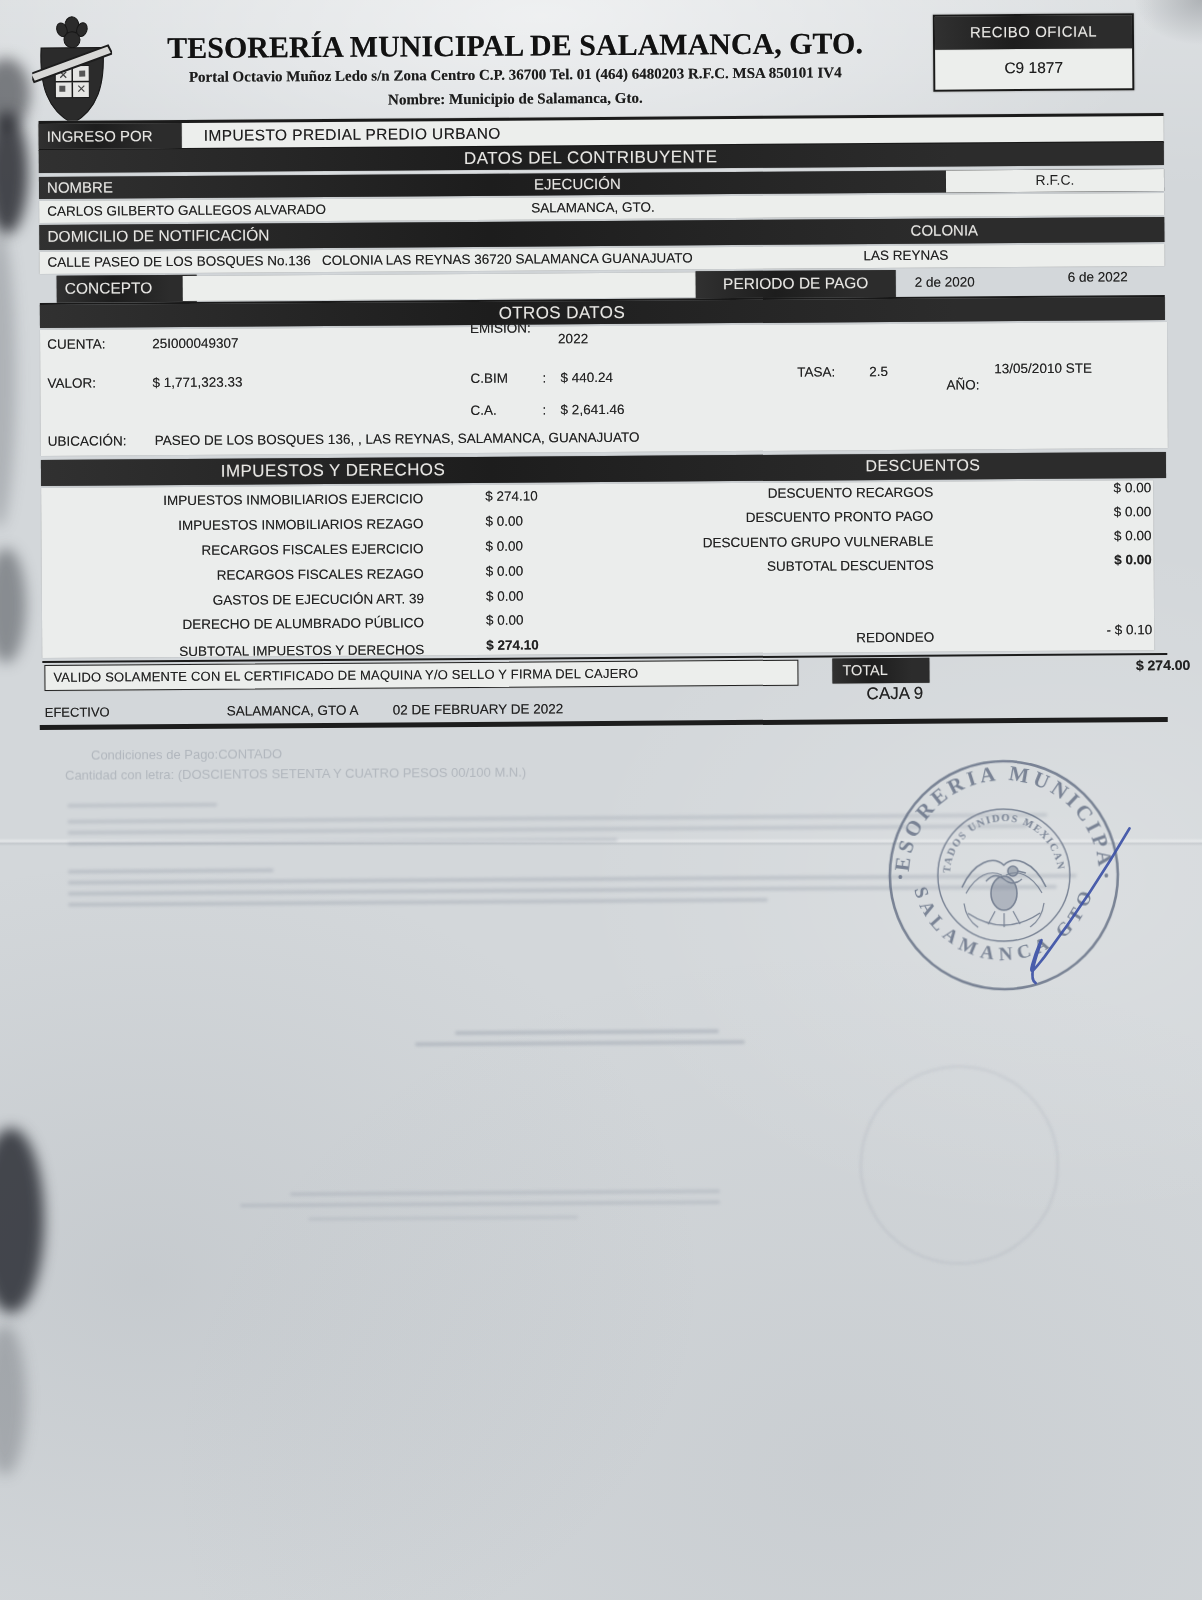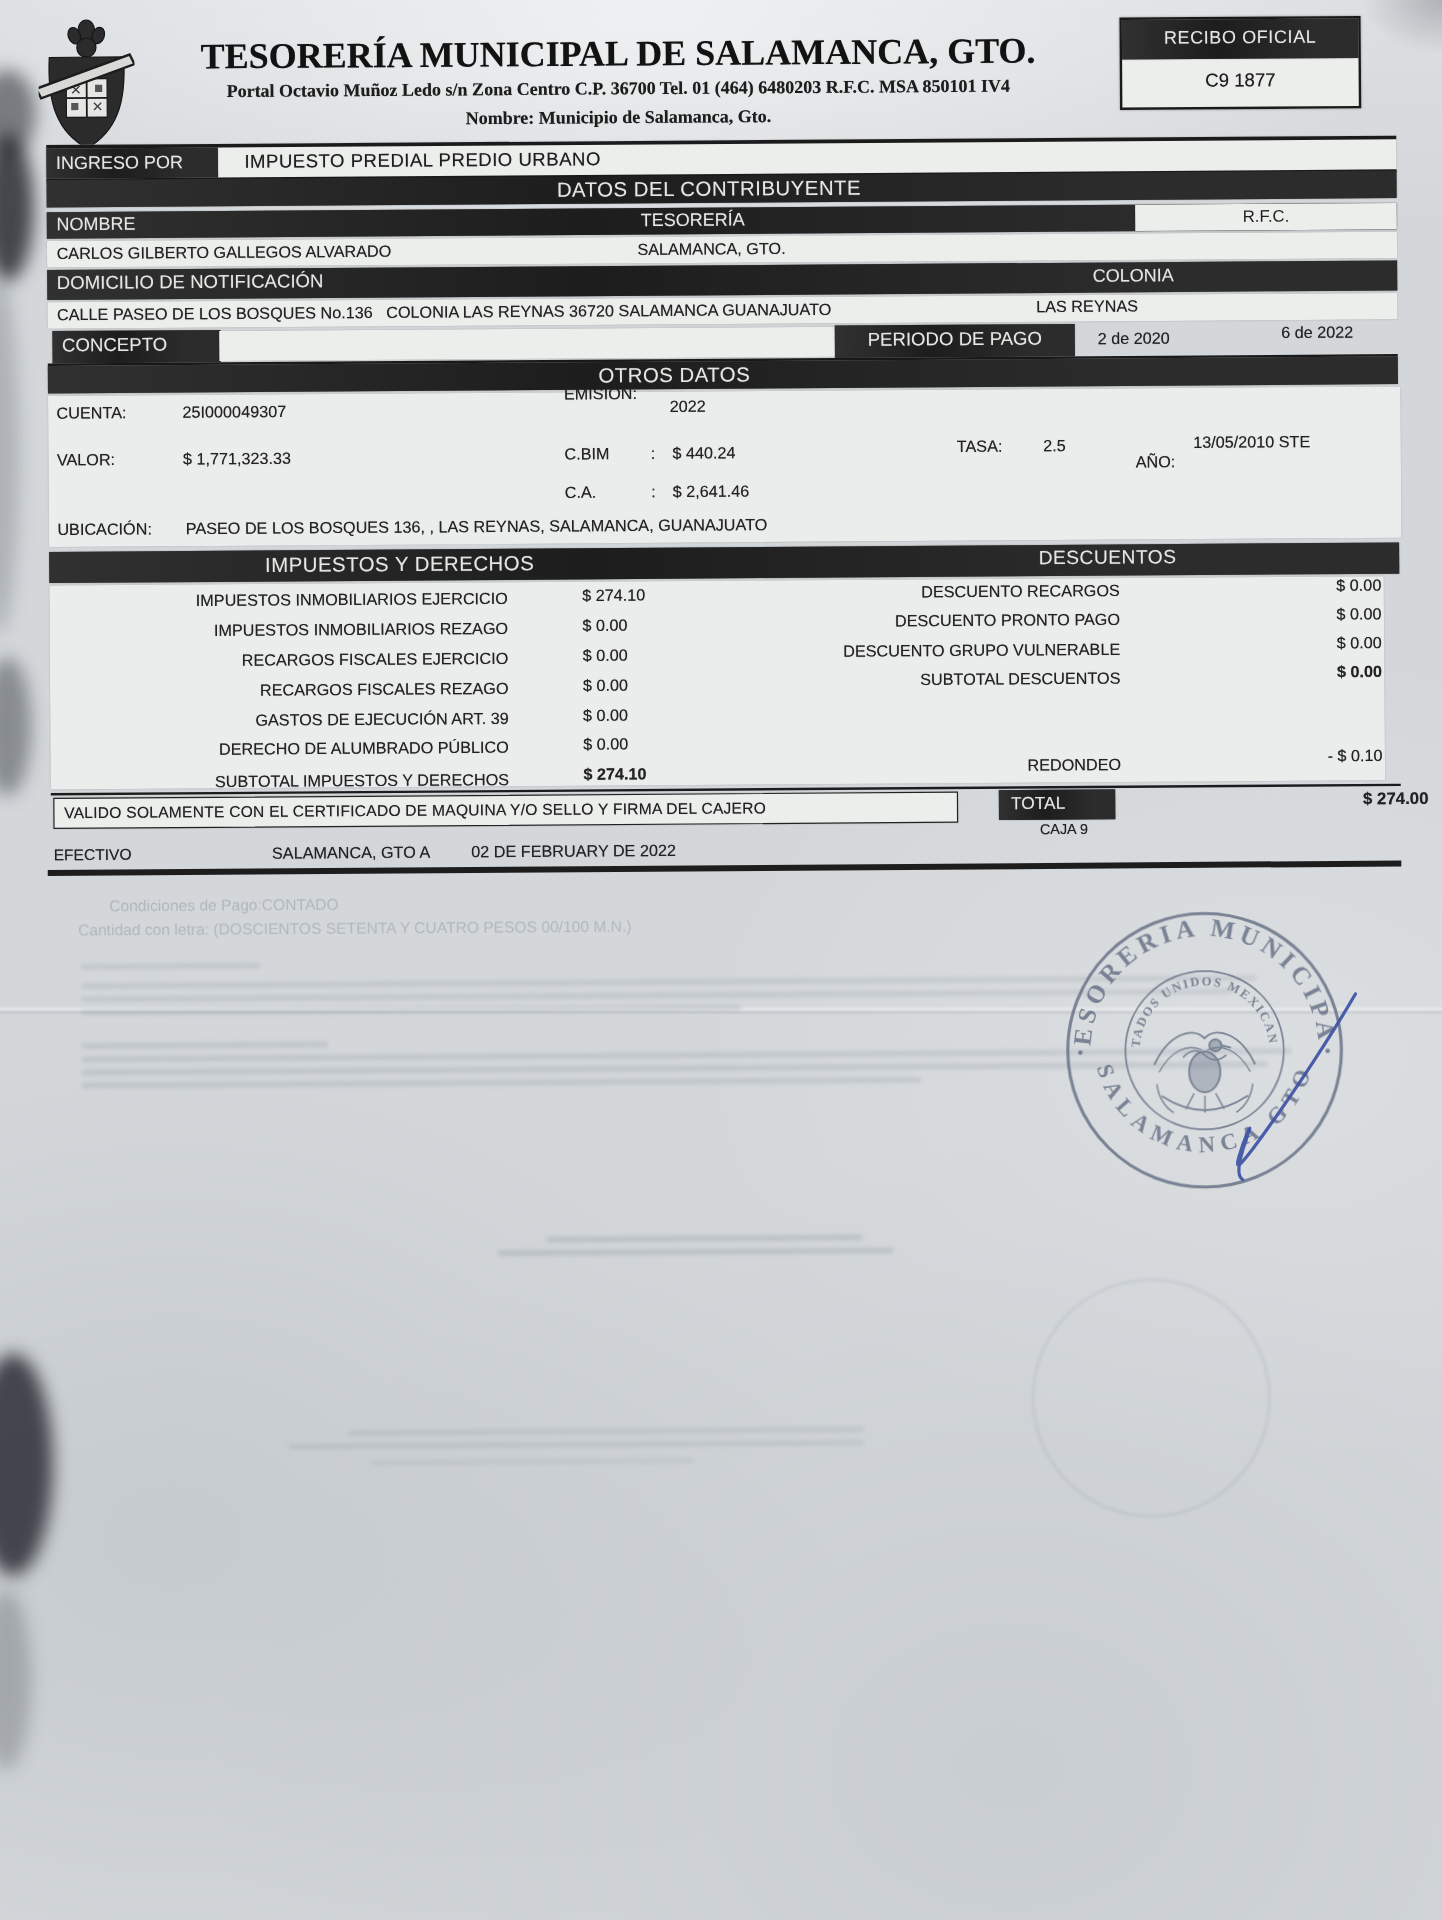--- a/index.html
+++ b/index.html
@@ -94,21 +94,21 @@
       </div>
       <div class="t" style="left:165px;top:4px;font-size:15.5px;letter-spacing:.4px;color:#1e1e1e">IMPUESTO PREDIAL PREDIO URBANO</div>
     </div>
 
     <div class="bar" style="left:38px;top:146px;width:1125px;height:23px">
       <div class="t center" style="left:0;top:2px;width:1104px;font-size:17px;letter-spacing:.4px">DATOS DEL CONTRIBUYENTE</div>
     </div>
 
     <div class="bar" style="left:38px;top:173px;width:1125px;height:22px">
       <div class="t" style="left:8px;top:2px;font-size:15px">NOMBRE</div>
-      <div class="t" style="left:495px;top:2px;font-size:15px">TESORERÍA</div>
+      <div class="t" style="left:495px;top:2px;font-size:15px">EJECUCIÓN</div>
       <div class="lightcell" style="left:907px;top:0;width:218px;height:22px">
         <div class="t center" style="left:0;top:2px;width:100%;font-size:14px;color:#1d1d1d">R.F.C.</div>
       </div>
     </div>
 
     <div class="lightcell" style="left:38px;top:197px;width:1125px;height:22px">
       <div class="t" style="left:8px;top:3px;font-size:13.5px">CARLOS GILBERTO GALLEGOS ALVARADO</div>
       <div class="t" style="left:492px;top:3px;font-size:13.5px">SALAMANCA, GTO.</div>
     </div>
 
@@ -116,21 +116,21 @@
       <div class="t" style="left:8px;top:3px;font-size:15.5px">DOMICILIO DE NOTIFICACIÓN</div>
       <div class="t center" style="left:790px;top:3px;width:230px;font-size:15px">COLONIA</div>
     </div>
 
     <div class="lightcell" style="left:38px;top:248px;width:1125px;height:22px">
       <div class="t" style="left:8px;top:3px;font-size:13.5px">CALLE PASEO DE LOS BOSQUES No.136   COLONIA LAS REYNAS 36720 SALAMANCA GUANAJUATO</div>
       <div class="t" style="left:824px;top:2px;font-size:13.5px">LAS REYNAS</div>
     </div>
 
     <div style="position:absolute;left:38px;top:272px;width:1125px;height:27px;border-bottom:2px solid #1b1b1b">
-      <div class="bar" style="left:4px;top:0;width:140px;height:27px">
+      <div class="bar" style="left:17px;top:0;width:140px;height:27px">
         <div class="t" style="left:8px;top:4px;font-size:15.5px">CONCEPTO</div>
       </div>
       <div class="lightcell" style="left:143px;top:1px;width:548px;height:25px"></div>
       <div class="bar" style="left:656px;top:0;width:200px;height:27px">
         <div class="t center" style="left:0;top:4px;width:100%;font-size:15.5px">PERIODO DE PAGO</div>
       </div>
       <div class="t" style="left:875px;top:5px;font-size:13.5px">2 de 2020</div>
       <div class="t" style="left:1028px;top:1px;font-size:13.5px">6 de 2022</div>
     </div>
 
@@ -196,21 +196,21 @@
 
     <div style="position:absolute;left:38px;top:657px;width:1125px;height:27px;border-top:2px solid #1c1c1c">
       <div class="lightcell" style="left:2px;top:2px;width:752px;height:24px;border:1.5px solid #222">
         <div class="t" style="left:8px;top:4px;font-size:13px;letter-spacing:.2px">VALIDO SOLAMENTE CON EL CERTIFICADO DE MAQUINA Y/O SELLO Y FIRMA DEL CAJERO</div>
       </div>
       <div class="bar" style="left:790px;top:1px;width:97px;height:25px">
         <div class="t" style="left:10px;top:4px;font-size:14.5px">TOTAL</div>
       </div>
       <div class="t right b" style="left:982px;top:2px;width:166px;font-size:14px">$ 274.00</div>
     </div>
-    <div class="t" style="left:862px;top:686px;font-size:12px">CAJA 9</div>
+    <div class="t" style="left:862px;top:686px;font-size:17px">CAJA 9</div>
 
     <div class="t" style="left:40px;top:701px;font-size:13px">EFECTIVO</div>
     <div class="t" style="left:222px;top:701px;font-size:13.5px">SALAMANCA, GTO A</div>
     <div class="t" style="left:388px;top:701px;font-size:13.5px">02 DE FEBRUARY DE 2022</div>
     <div class="rule" style="left:35px;top:721px;width:1128px;height:5px"></div>
 
     <div class="fainttext" style="left:86px;top:744px;font-size:13px">Condiciones de Pago:CONTADO</div>
     <div class="fainttext" style="left:60px;top:764px;font-size:13px">Cantidad con letra: (DOSCIENTOS SETENTA Y CUATRO PESOS 00/100 M.N.)</div>
 
     <div class="ghost" style="left:62px;top:800px;width:150px;opacity:.22">

